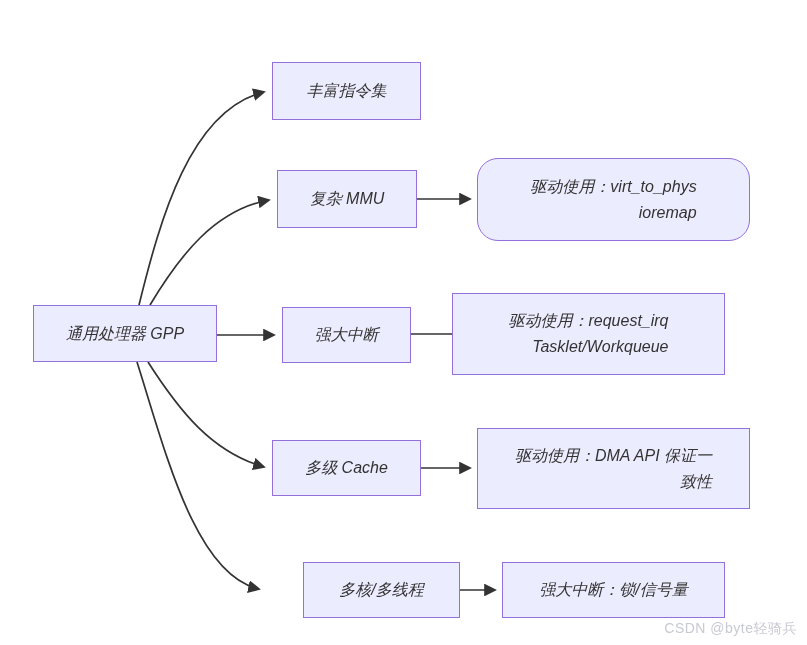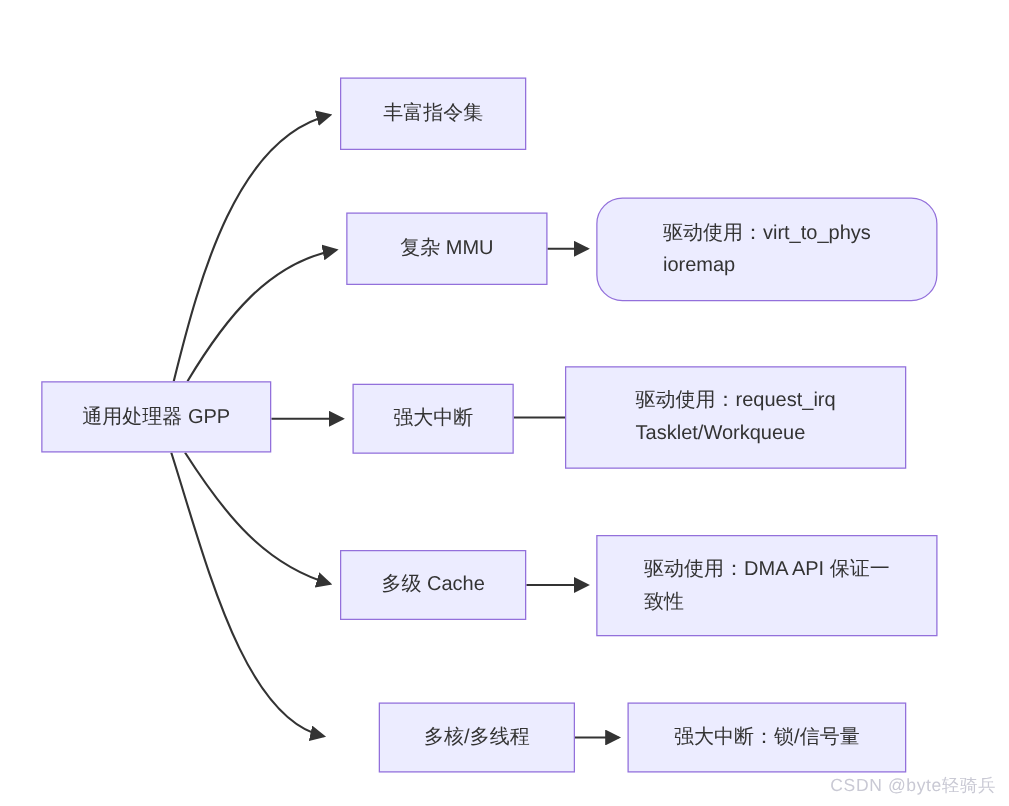--- a/index.html
+++ b/index.html
@@ -27,26 +27,27 @@
   .node {
     position: absolute;
     background: var(--node-fill);
     border: 1.5px solid var(--node-border);
     color: var(--text);
     font-size: 16px;
     line-height: 26px;
     display: flex;
     align-items: center;
     justify-content: center;
-    text-align: left;
+    text-align: right;
     white-space: pre-line;
+    font-style: italic;
   }
   .node-gpp      { left: 33px;  top: 305px; width: 184px; height: 57px; }
   .node-f0       { left: 272px; top: 62px;  width: 149px; height: 58px; }
-  .node-f1       { left: 277px; top: 170px; width: 161px; height: 58px; }
+  .node-f1       { left: 277px; top: 170px; width: 140px; height: 58px; }
   .node-f2       { left: 282px; top: 307px; width: 129px; height: 56px; }
   .node-f3       { left: 272px; top: 440px; width: 149px; height: 56px; }
   .node-f4       { left: 267px; top: 562px; width: 157px; height: 56px; margin-left: 36px; }
   .node-d1       { left: 477px; top: 158px; width: 273px; height: 83px; border-radius: 21px; }
   .node-d2       { left: 452px; top: 293px; width: 273px; height: 82px; }
   .node-d3       { left: 477px; top: 428px; width: 273px; height: 81px; }
   .node-d4       { left: 502px; top: 562px; width: 223px; height: 56px; }
   .watermark {
     position: absolute;
     right: 10px;

